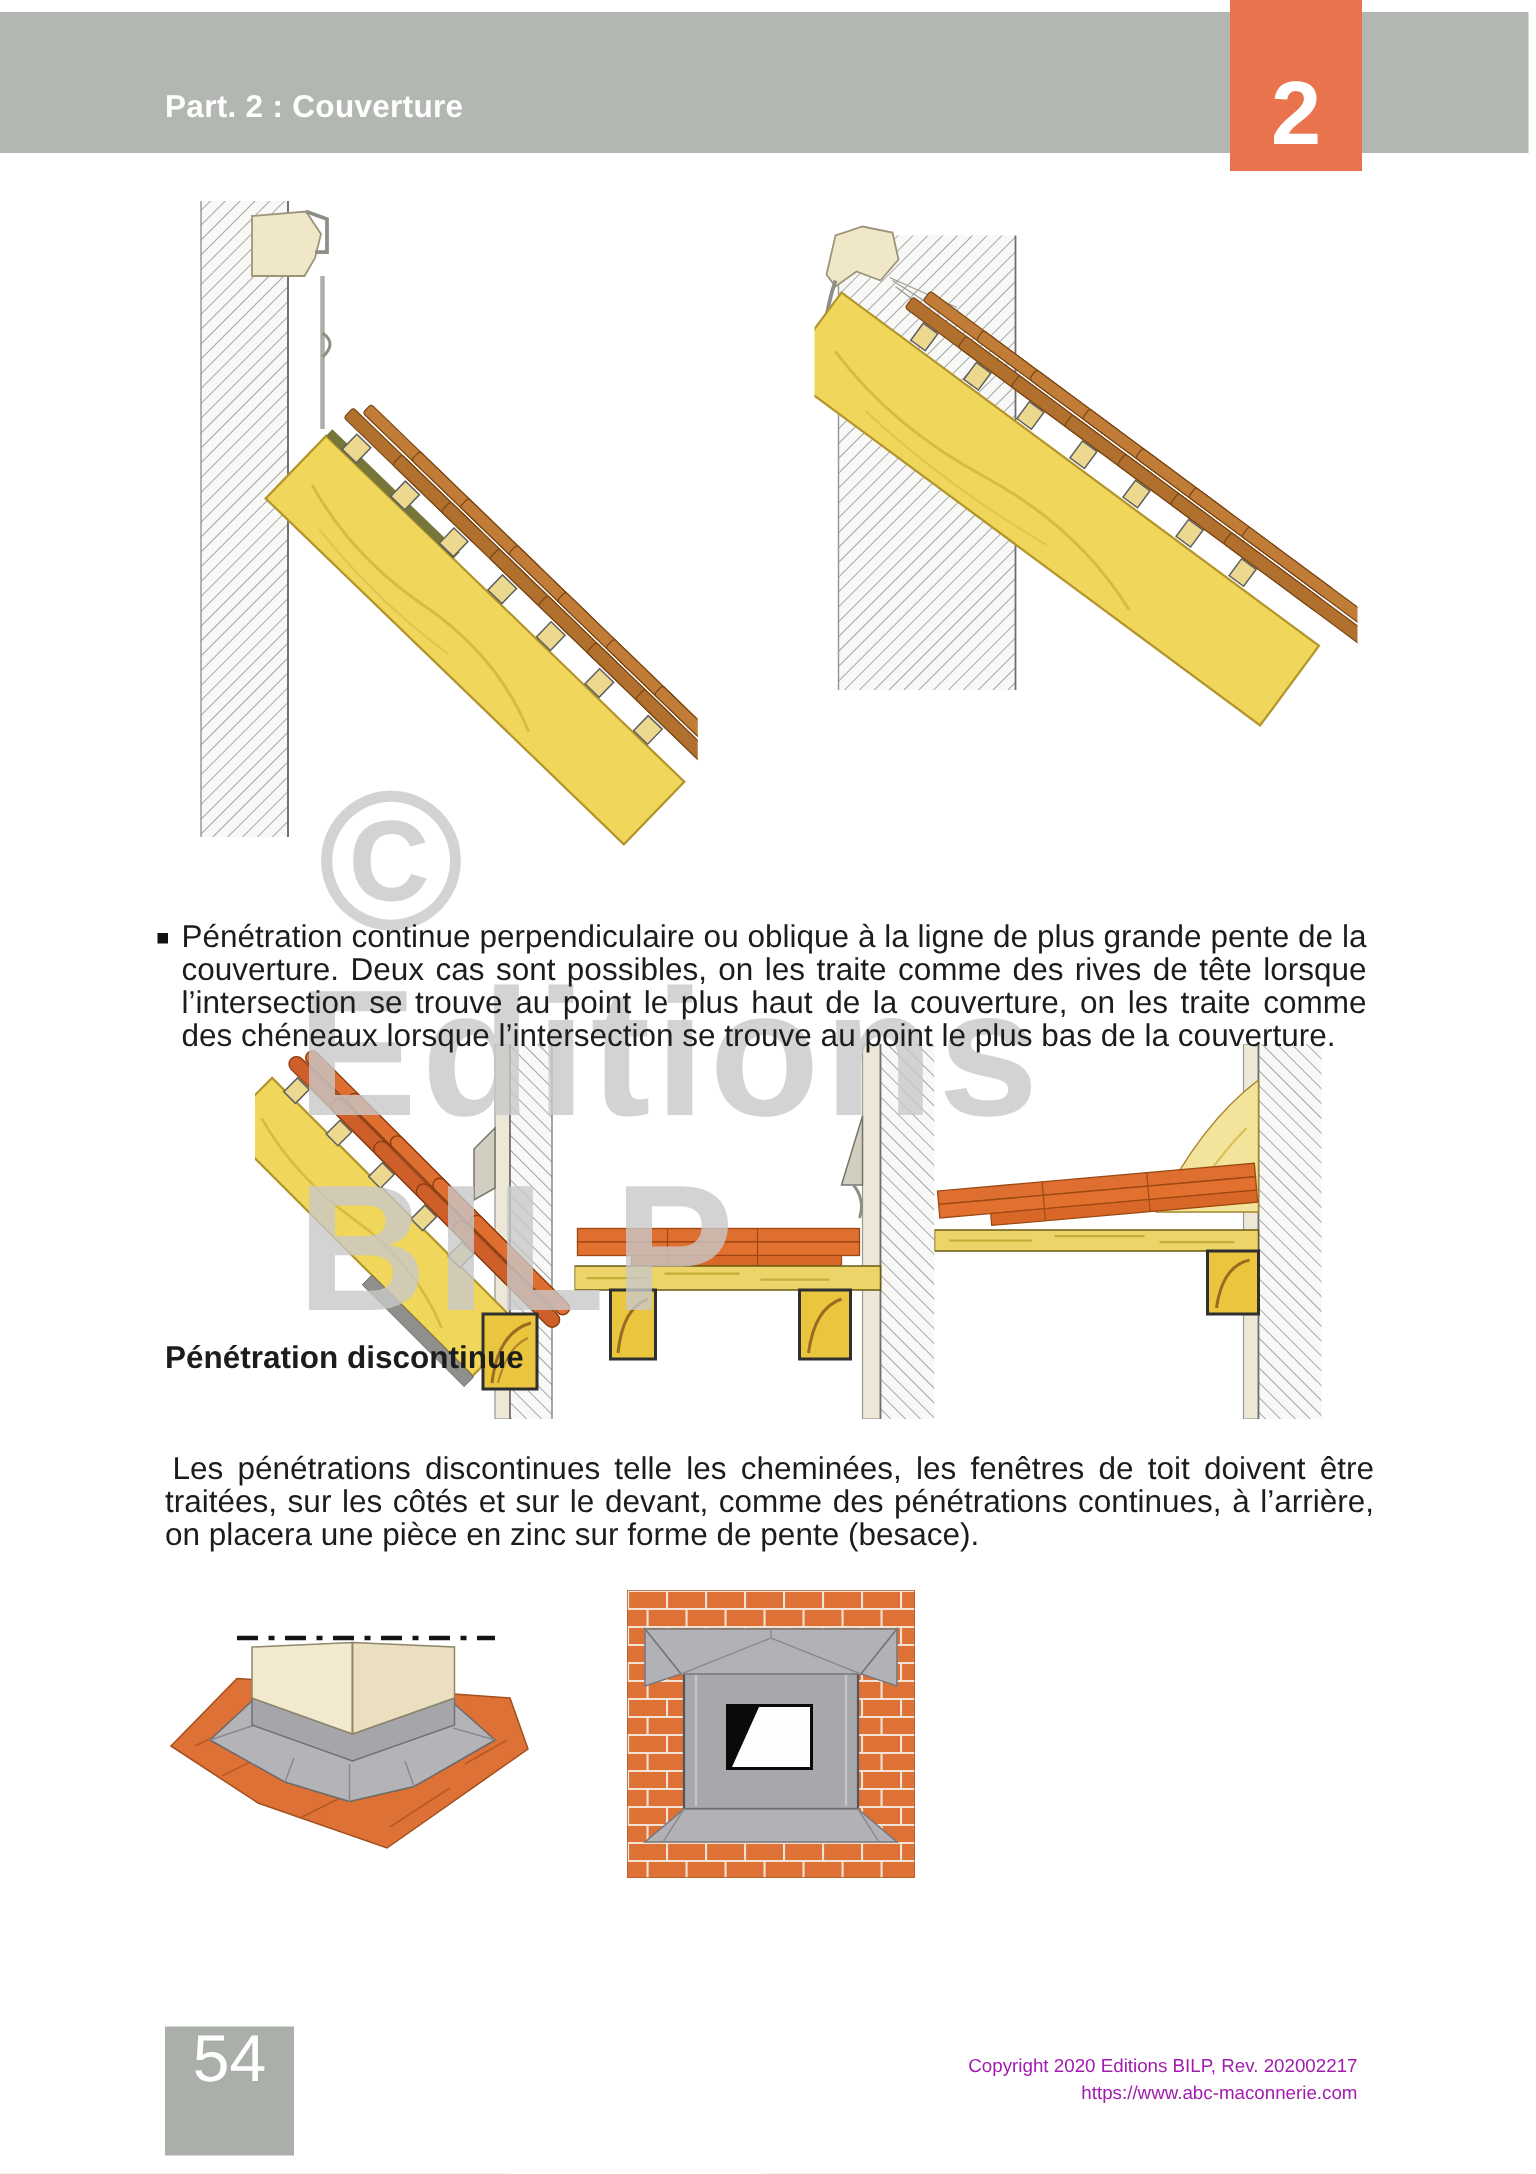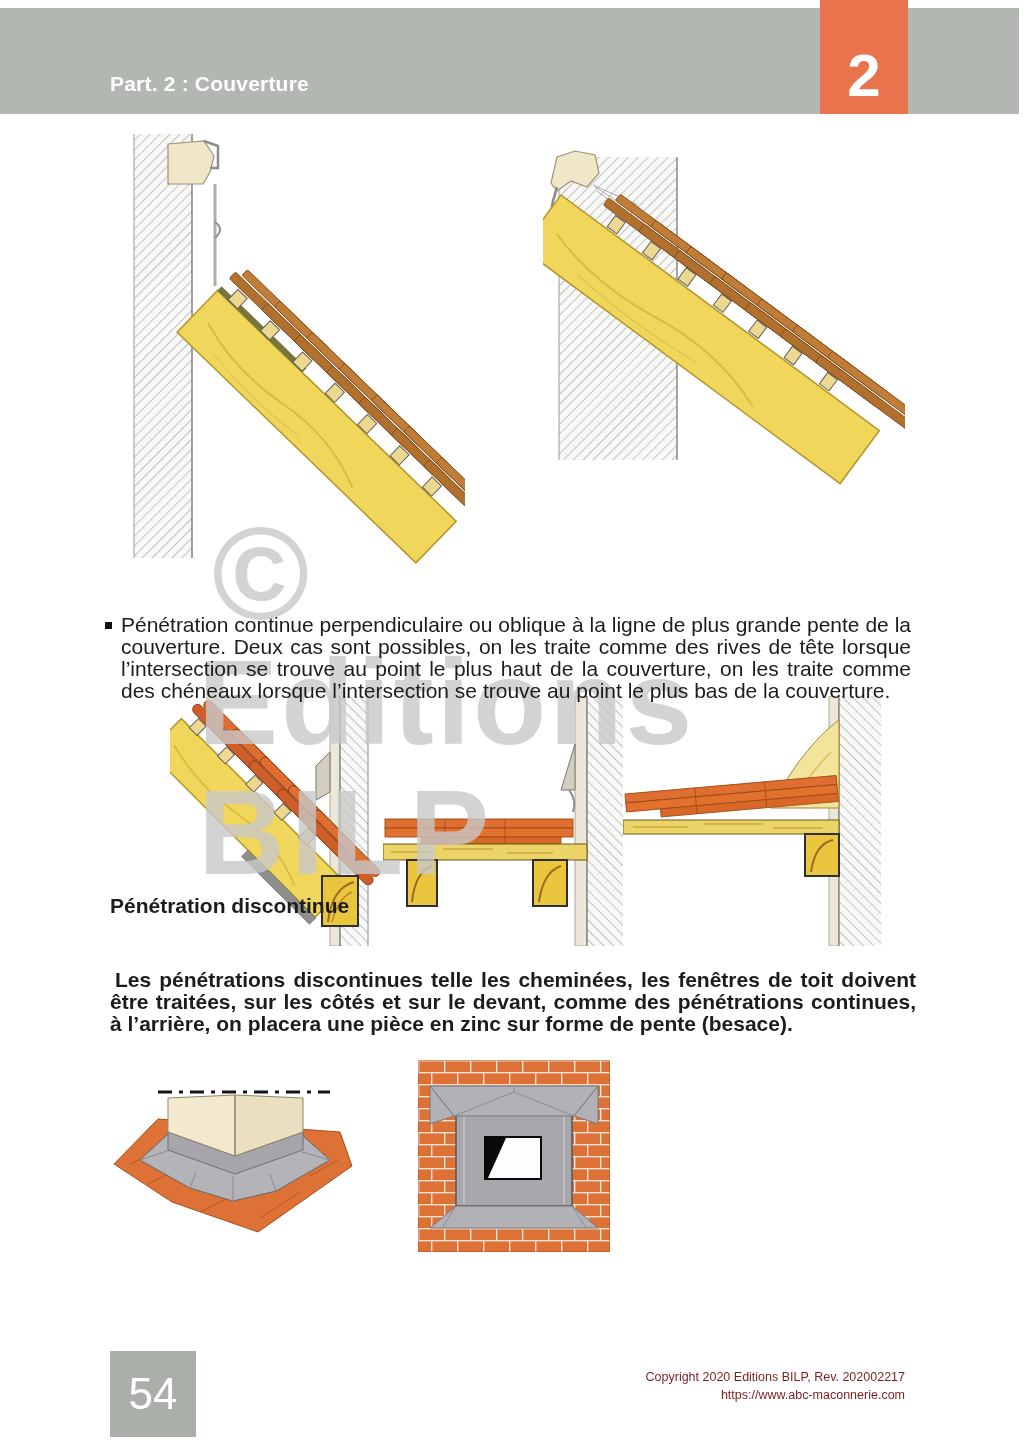--- a/index.html
+++ b/index.html
@@ -2,21 +2,21 @@
 <html><head>
 <meta charset="utf-8">
 <style>
   html,body{margin:0;padding:0;background:#e9e9e9;}
   .page{
     position:relative;width:1024px;height:1449px;background:#ffffff;
     overflow:hidden;font-family:"Liberation Sans",sans-serif;margin:0 auto;
   }
   
   .header-bar{
-    position:absolute;left:0;top:8px;width:1019px;height:106px;
+    position:absolute;left:0;top:8px;width:1019px;height:94px;
     background:#b3b7b2;
   }
   .page-title{
     position:absolute;left:110px;bottom:18px;margin:0;
     color:#ffffff;font-size:21px;font-weight:bold;letter-spacing:.2px;
   }
   .chapter-box{
     position:absolute;left:820px;top:0;width:88px;height:114px;
     background:#e8734c;display:flex;align-items:flex-end;justify-content:center;
   }
@@ -28,30 +28,30 @@
   .watermark{position:absolute;z-index:5;color:rgba(200,200,200,0.8);pointer-events:none;}
   .wm-c{left:212px;top:508px;font-size:132px;font-weight:bold;line-height:1;}
   .wm-1{left:198px;top:642px;font-size:120px;font-weight:bold;line-height:1;letter-spacing:3px;}
   .wm-2{left:198px;top:772px;font-size:120px;font-weight:bold;line-height:1;letter-spacing:6px;}
   
   .textblock{position:absolute;z-index:10;color:#1c1c1c;font-size:21px;line-height:22px;}
   .bullet-item{left:105px;top:614px;width:806px;display:flex;}
   .bullet-icon{flex:0 0 auto;width:7px;height:7px;background:#111;margin:8px 9px 0 0;}
   .bullet-paragraph{text-align:justify;}
   .section-heading{left:110px;top:895px;width:806px;font-weight:bold;margin:0;}
-  .section-paragraph{left:110px;top:969px;width:806px;text-align:justify;text-indent:5px;font-weight:bold;}
+  .section-paragraph{left:110px;top:969px;width:806px;text-align:justify;text-indent:5px;}
   
   .page-number-box{
     position:absolute;left:110px;top:1351px;width:86px;height:86px;
-    background:#abafaa;display:flex;align-items:center;justify-content:center;
+    background:#abafaa;display:flex;justify-content:center;
   }
   .page-number-box span{color:#ffffff;font-size:44px;line-height:1;}
   .copyright{
     position:absolute;right:119px;top:1368px;width:500px;text-align:right;
-    color:#7f1d1d;font-size:12.5px;line-height:18px;
+    color:#a21caf;font-size:12.5px;line-height:18px;
   }
 </style>
 </head>
 <body>
 
 <div class="page">
 
   <div class="header-bar">
     <h1 class="page-title">Part. 2 : Couverture</h1>
   </div>

